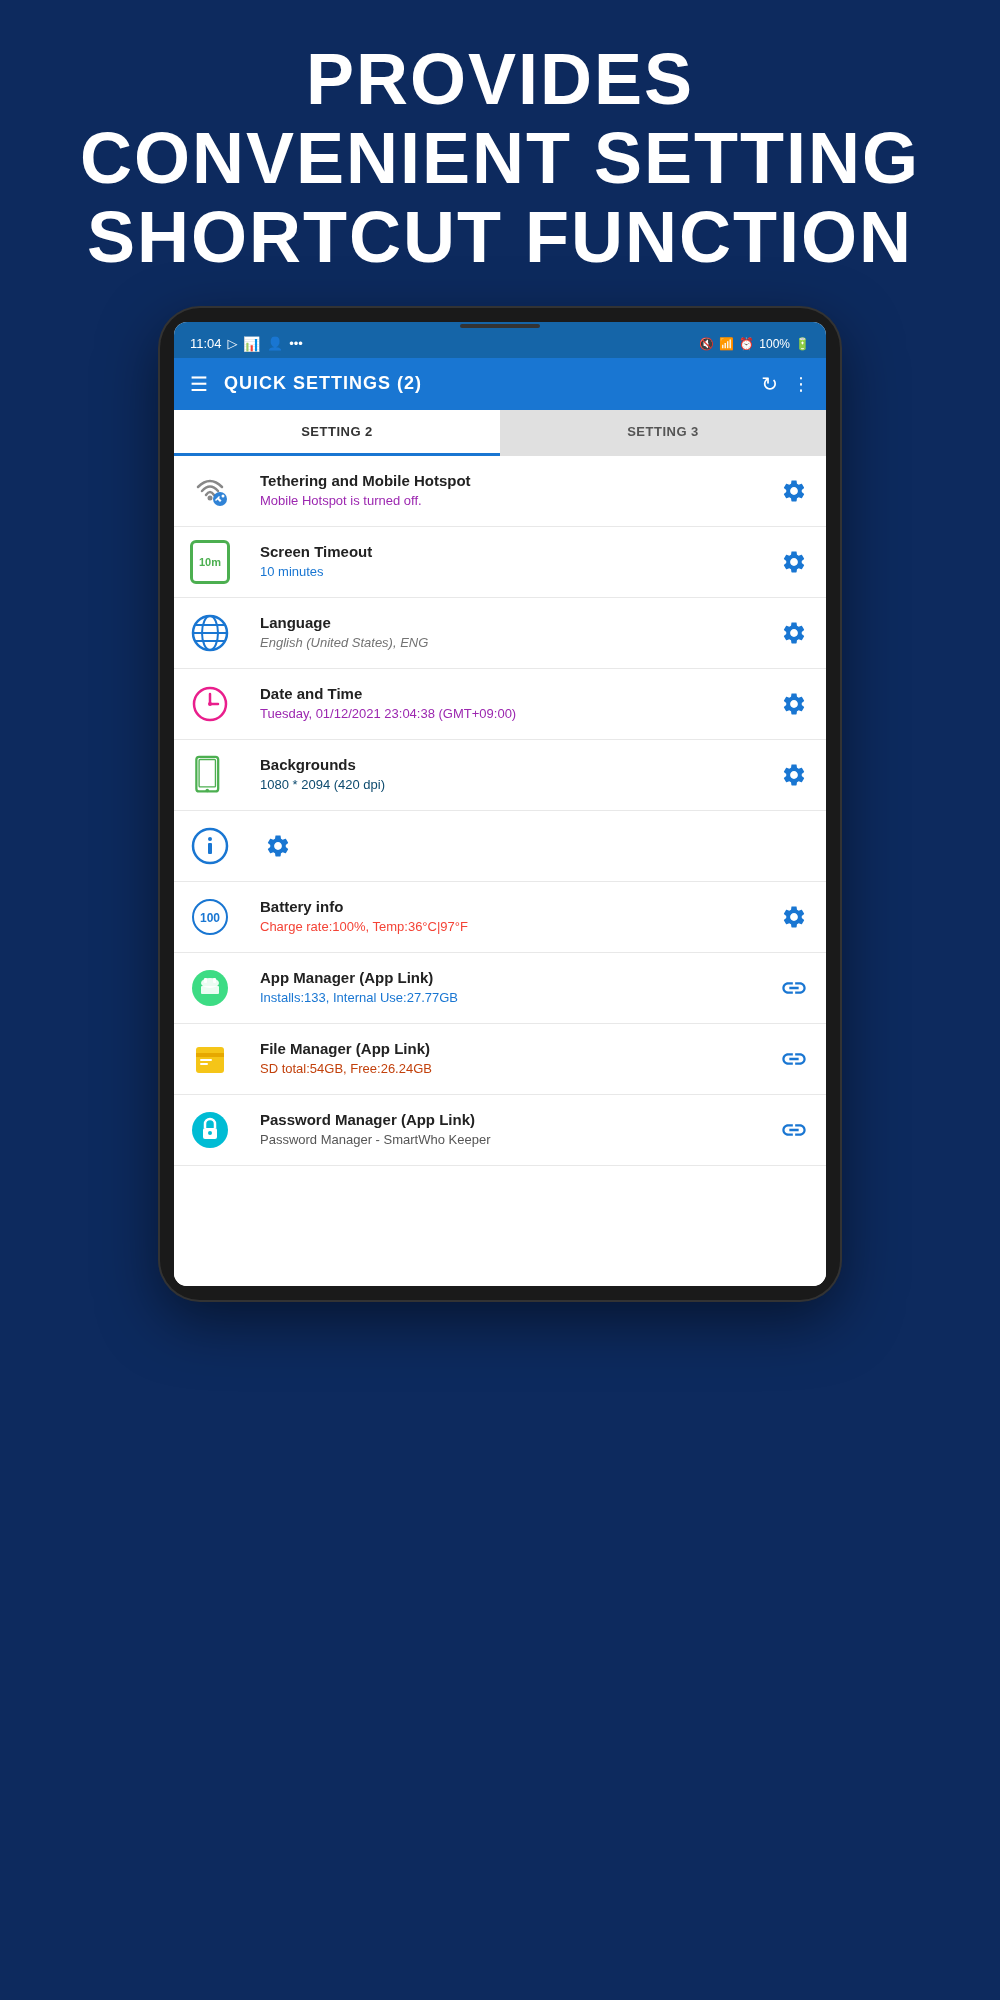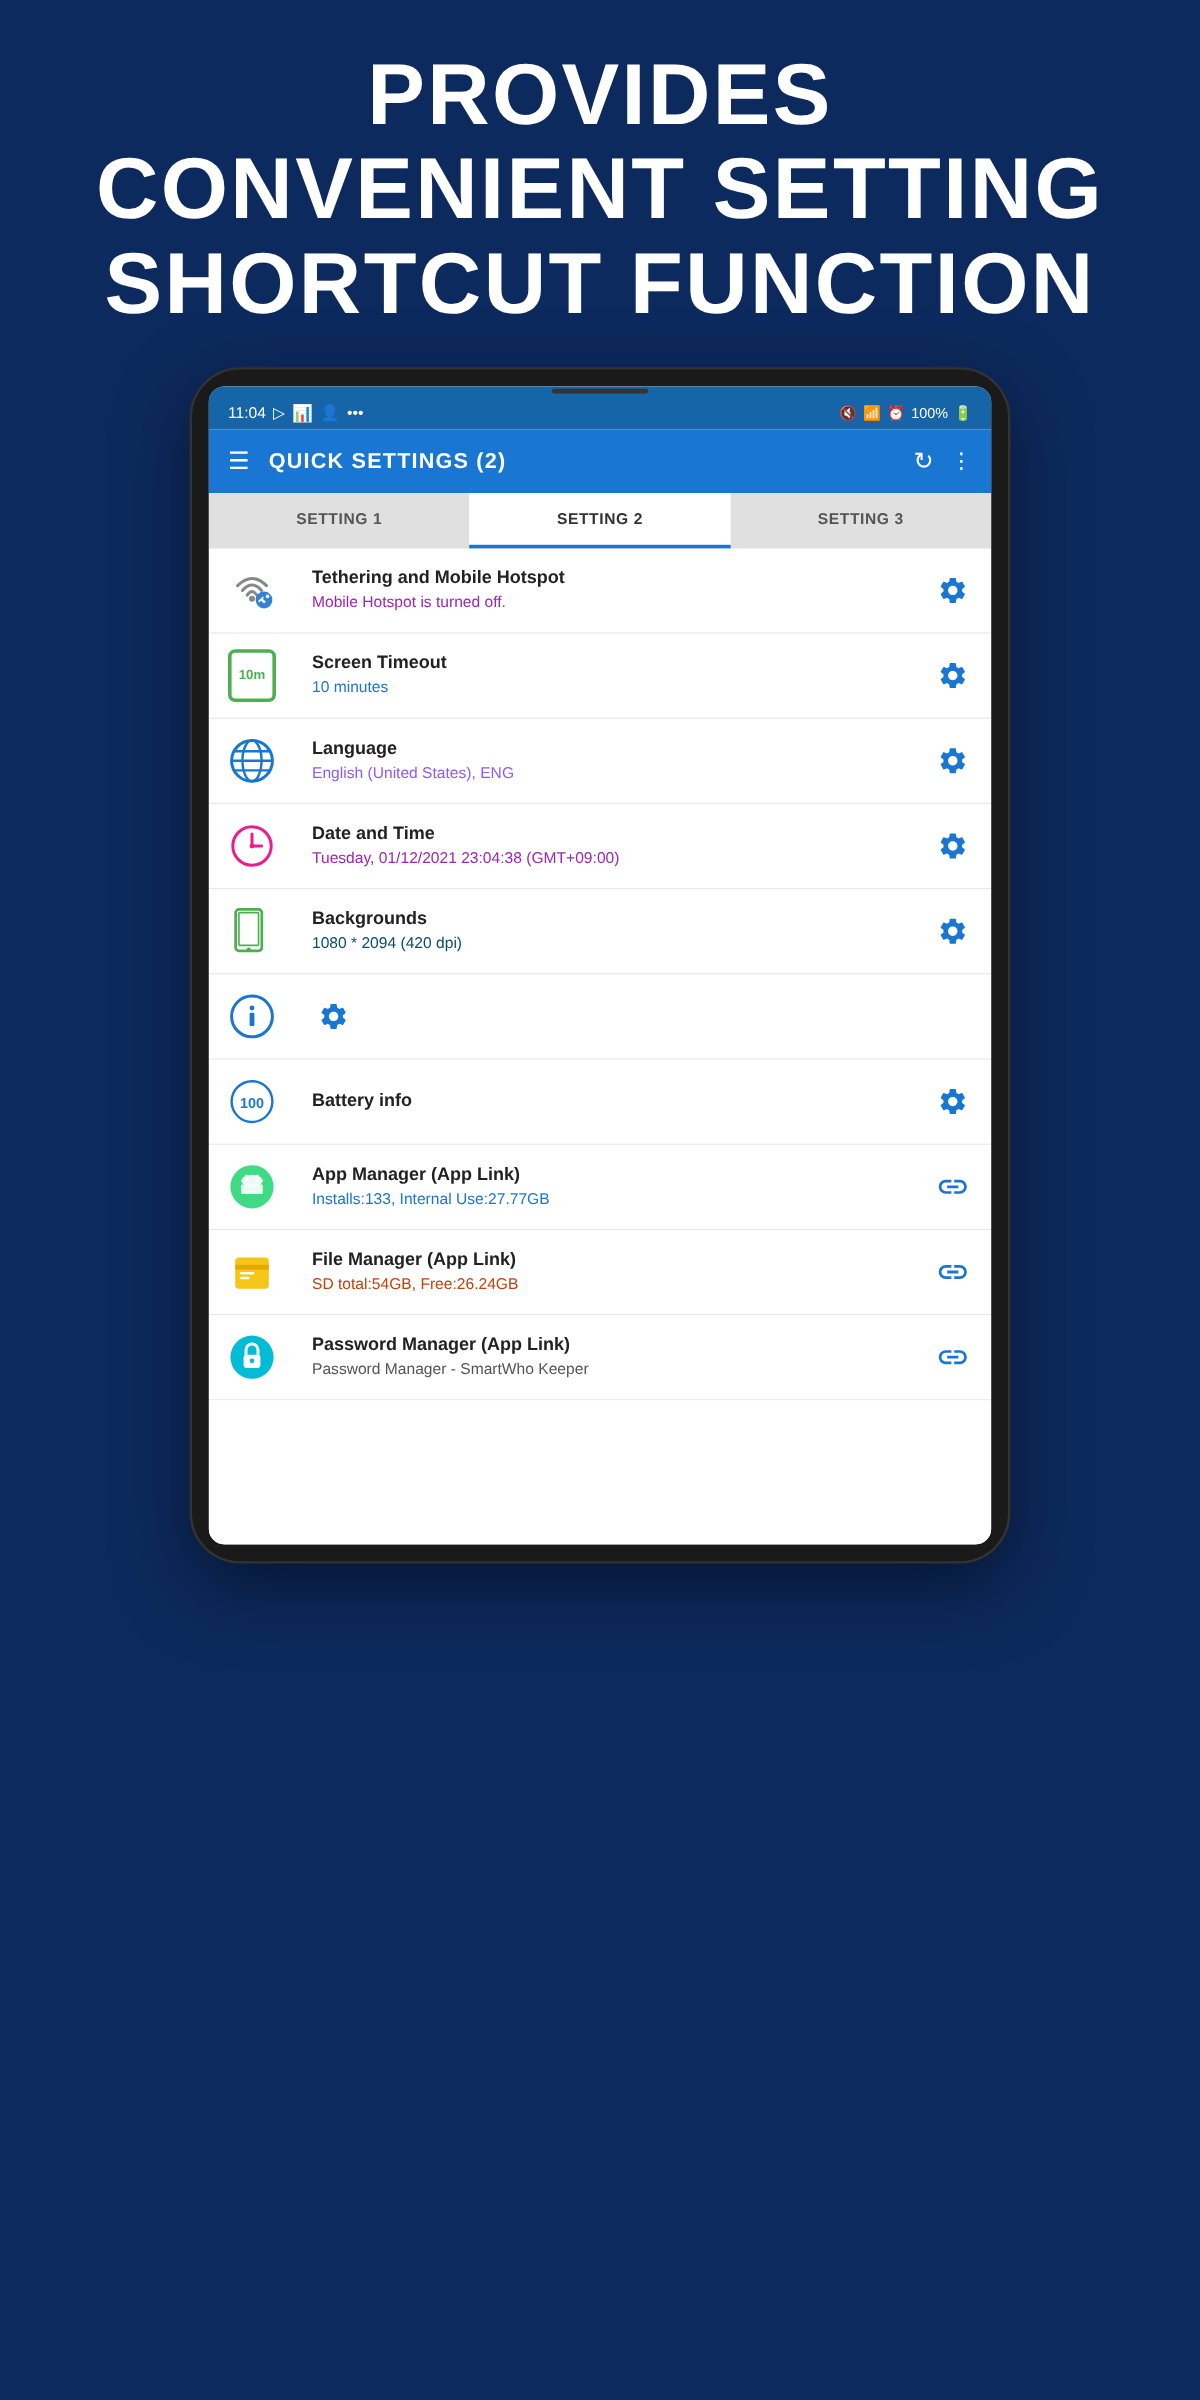--- a/index.html
+++ b/index.html
@@ -189,21 +189,20 @@
     <div class="app-bar">
       <span class="hamburger">☰</span>
       <span class="app-bar-title">QUICK SETTINGS (2)</span>
       <div class="app-bar-icons">
         <span class="refresh-icon">↻</span>
         <span class="dots-icon">⋮</span>
       </div>
     </div>
 
     <div class="tabs">
-      <div class="tab">SETTING 1</div>
       <div class="tab active">SETTING 2</div>
       <div class="tab">SETTING 3</div>
     </div>
 
     <div class="settings-list">
 
       <div class="setting-item">
         <div class="setting-icon">
           <svg width="40" height="40" viewBox="0 0 40 40">
             <path d="M8 16 Q20 4 32 16" stroke="#888" stroke-width="2.5" fill="none" stroke-linecap="round"></path>
@@ -247,21 +246,21 @@
           <svg width="40" height="40" viewBox="0 0 40 40">
             <circle cx="20" cy="20" r="17" stroke="#1976d2" stroke-width="2.5" fill="none"></circle>
             <ellipse cx="20" cy="20" rx="8" ry="17" stroke="#1976d2" stroke-width="2" fill="none"></ellipse>
             <line x1="3" y1="20" x2="37" y2="20" stroke="#1976d2" stroke-width="2"></line>
             <line x1="5" y1="12" x2="35" y2="12" stroke="#1976d2" stroke-width="2"></line>
             <line x1="5" y1="28" x2="35" y2="28" stroke="#1976d2" stroke-width="2"></line>
           </svg>
         </div>
         <div class="setting-content">
           <div class="setting-title">Language</div>
-          <div class="setting-sub" style="color:#8b5cf6;">English (United States), ENG</div>
+          <div class="setting-sub" style="color:#737373;font-style:italic;">English (United States), ENG</div>
         </div>
         <div class="setting-action">
           <svg width="26" height="26" viewBox="0 0 24 24" fill="#1976d2">
               <path d="M19.14,12.94c0.04-0.3,0.06-0.61,0.06-0.94c0-0.32-0.02-0.64-0.07-0.94l2.03-1.58c0.18-0.14,0.23-0.41,0.12-0.61 l-1.92-3.32c-0.12-0.22-0.37-0.29-0.59-0.22l-2.39,0.96c-0.5-0.38-1.03-0.7-1.62-0.94L14.4,2.81c-0.04-0.24-0.24-0.41-0.48-0.41 h-3.84c-0.24,0-0.43,0.17-0.47,0.41L9.25,5.35C8.66,5.59,8.12,5.92,7.63,6.29L5.24,5.33c-0.22-0.08-0.47,0-0.59,0.22L2.74,8.87 C2.62,9.08,2.66,9.34,2.86,9.48l2.03,1.58C4.84,11.36,4.8,11.69,4.8,12s0.02,0.64,0.07,0.94l-2.03,1.58 c-0.18,0.14-0.23,0.41-0.12,0.61l1.92,3.32c0.12,0.22,0.37,0.29,0.59,0.22l2.39-0.96c0.5,0.38,1.03,0.7,1.62,0.94l0.36,2.54 c0.05,0.24,0.24,0.41,0.48,0.41h3.84c0.24,0,0.44-0.17,0.47-0.41l0.36-2.54c0.59-0.24,1.13-0.56,1.62-0.94l2.39,0.96 c0.22,0.08,0.47,0,0.59-0.22l1.92-3.32c0.12-0.22,0.07-0.47-0.12-0.61L19.14,12.94z M12,15.6c-1.98,0-3.6-1.62-3.6-3.6 s1.62-3.6,3.6-3.6s3.6,1.62,3.6,3.6S13.98,15.6,12,15.6z"></path>
             </svg>
         </div>
       </div>
 
       <div class="setting-item">
         <div class="setting-icon">
@@ -319,20 +318,21 @@
 
       <div class="setting-item">
         <div class="setting-icon">
           <svg width="40" height="40" viewBox="0 0 40 40">
             <circle cx="20" cy="20" r="17" stroke="#1976d2" stroke-width="2" fill="none"></circle>
             <text x="20" y="25" text-anchor="middle" font-size="12" font-weight="bold" fill="#1976d2">100</text>
           </svg>
         </div>
         <div class="setting-content">
           <div class="setting-title">Battery info</div>
+          <div class="setting-sub" style="color:#f44336;">Charge rate:100%, Temp:36°C|97°F</div>
         </div>
         <div class="setting-action">
           <svg width="26" height="26" viewBox="0 0 24 24" fill="#1976d2">
               <path d="M19.14,12.94c0.04-0.3,0.06-0.61,0.06-0.94c0-0.32-0.02-0.64-0.07-0.94l2.03-1.58c0.18-0.14,0.23-0.41,0.12-0.61 l-1.92-3.32c-0.12-0.22-0.37-0.29-0.59-0.22l-2.39,0.96c-0.5-0.38-1.03-0.7-1.62-0.94L14.4,2.81c-0.04-0.24-0.24-0.41-0.48-0.41 h-3.84c-0.24,0-0.43,0.17-0.47,0.41L9.25,5.35C8.66,5.59,8.12,5.92,7.63,6.29L5.24,5.33c-0.22-0.08-0.47,0-0.59,0.22L2.74,8.87 C2.62,9.08,2.66,9.34,2.86,9.48l2.03,1.58C4.84,11.36,4.8,11.69,4.8,12s0.02,0.64,0.07,0.94l-2.03,1.58 c-0.18,0.14-0.23,0.41-0.12,0.61l1.92,3.32c0.12,0.22,0.37,0.29,0.59,0.22l2.39-0.96c0.5,0.38,1.03,0.7,1.62,0.94l0.36,2.54 c0.05,0.24,0.24,0.41,0.48,0.41h3.84c0.24,0,0.44-0.17,0.47-0.41l0.36-2.54c0.59-0.24,1.13-0.56,1.62-0.94l2.39,0.96 c0.22,0.08,0.47,0,0.59-0.22l1.92-3.32c0.12-0.22,0.07-0.47-0.12-0.61L19.14,12.94z M12,15.6c-1.98,0-3.6-1.62-3.6-3.6 s1.62-3.6,3.6-3.6s3.6,1.62,3.6,3.6S13.98,15.6,12,15.6z"></path>
             </svg>
         </div>
       </div>
 
       <div class="setting-item">
         <div class="setting-icon">

